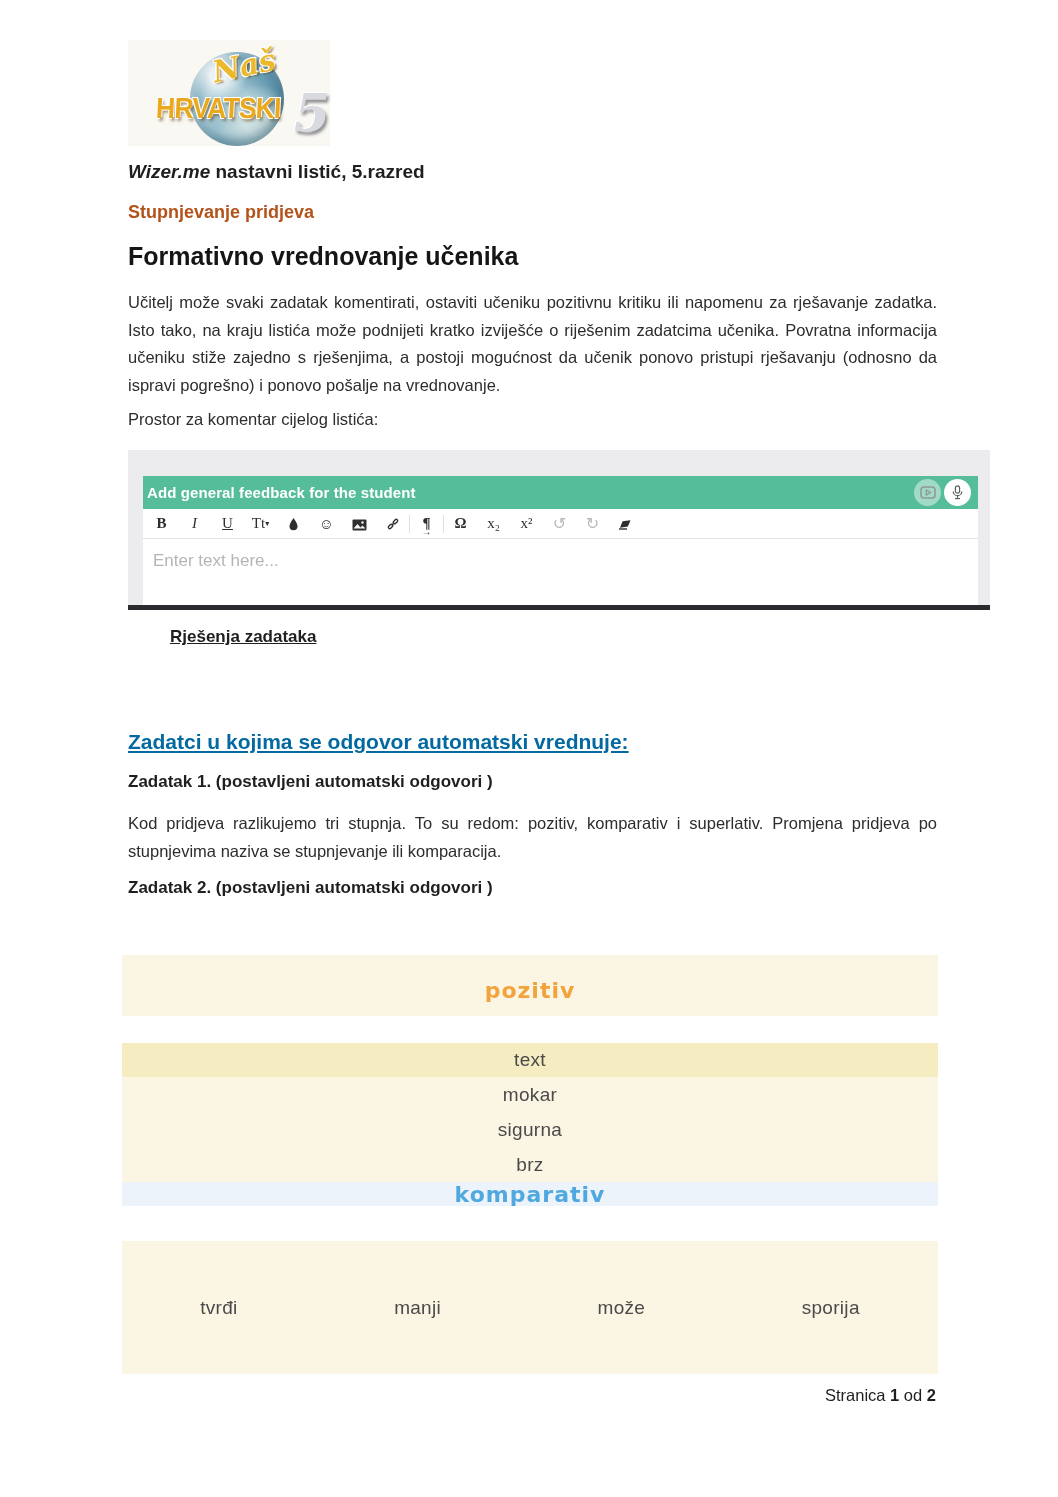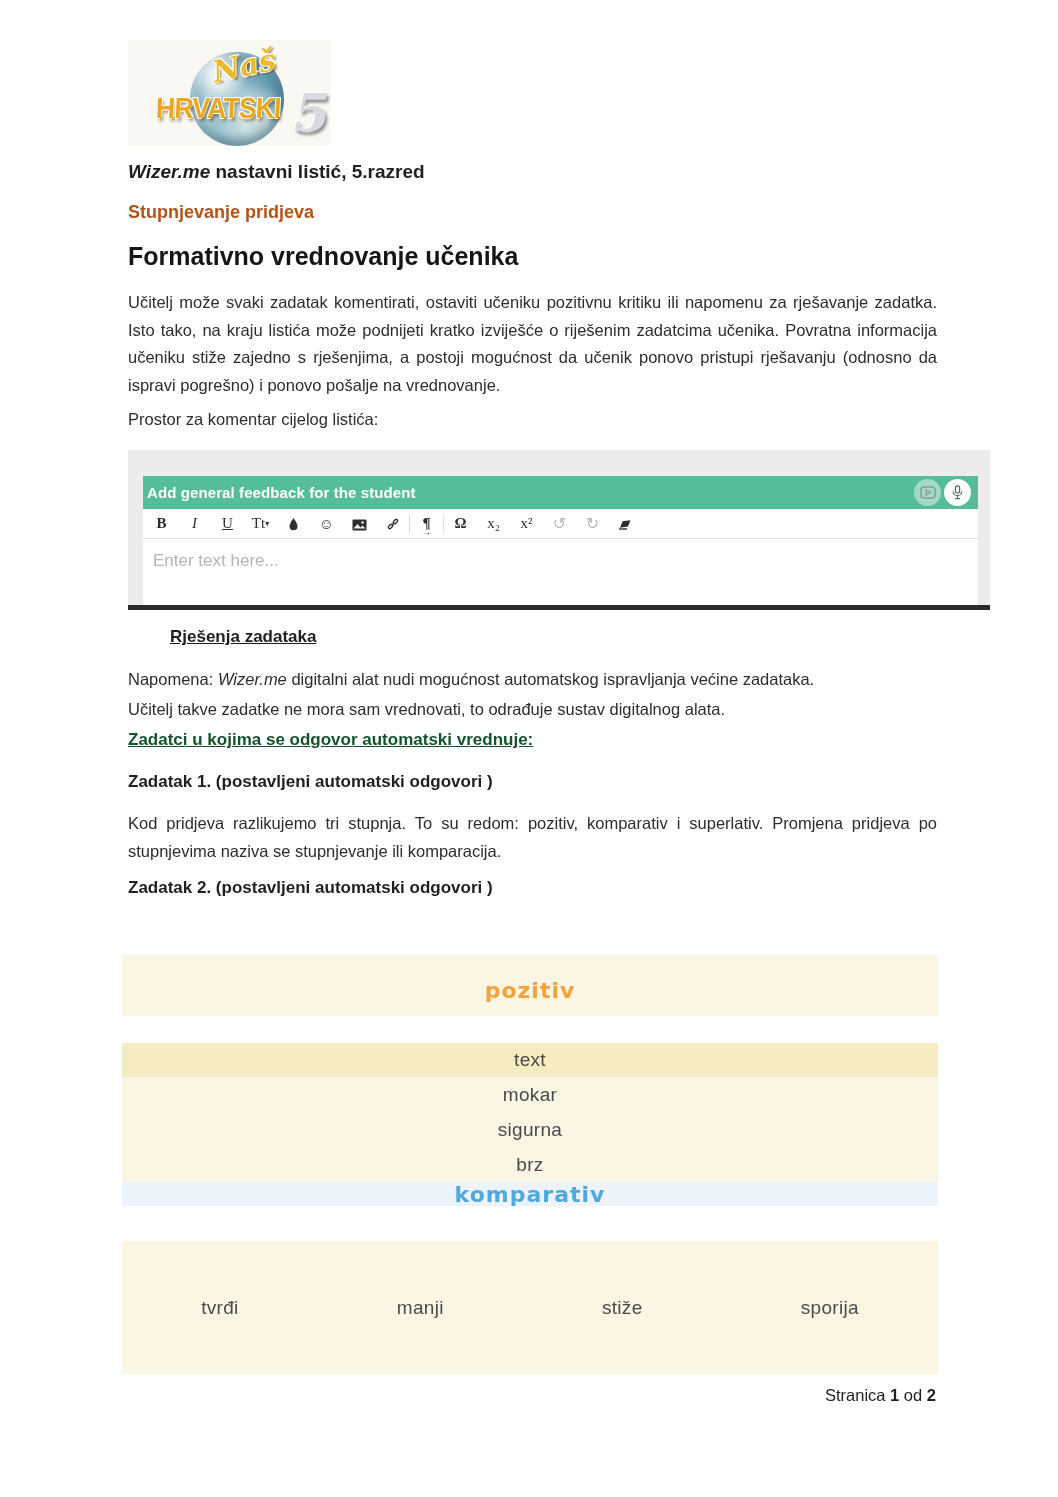--- a/index.html
+++ b/index.html
@@ -54,21 +54,21 @@
   .tb-item.para .arr { position:absolute; left:0; right:0; top:11px; font-size:10px; font-weight:normal; }
   .tb-sep { width:1px; height:18px; background:#dedede; }
   .tb-svg { display:inline-block; vertical-align:middle; }
   .widget-textarea { height:66px; background:#ffffff; position:relative; }
   .widget-placeholder { position:absolute; left:10px; top:12px; font-size:17px; color:#b5b5b5; }
 
   
   .sol-heading { position:absolute; left:128px; top:627px; font-size:17px; font-weight:bold; color:#1f1f1f; text-decoration:underline;margin-left:42px; }
   .note { position:absolute; left:128px; top:664px; width:809px; font-size:16.5px; line-height:30px; color:#2d2d2d; }
   .note .it { font-style:italic; }
-  .auto-heading { position:absolute; left:128px; top:730px; font-size:17px; font-weight:bold; color:#14532d; text-decoration:underline; }
+  .auto-heading { position:absolute; left:128px; top:730px; font-size:21px; font-weight:bold; color:#0369a1; text-decoration:underline; }
   .task-heading { position:absolute; left:128px; font-size:17px; font-weight:bold; color:#1f1f1f; }
   .task1-head { top:772px; }
   .task1-text { position:absolute; left:128px; top:810px; width:809px; font-size:16.5px; line-height:27.5px; color:#2d2d2d; text-align:justify; }
   .task2-head { top:878px; }
 
   
   .tbl-row { position:absolute; left:122px; width:816px; display:flex; align-items:center; justify-content:center; }
   .cream { background:#fbf5e3; }
   .row-text { font-size:19px; color:#4a4a4a; letter-spacing:.3px; }
   .hdr-text { font-size:22px; font-weight:bold; letter-spacing:1px; font-family:"DejaVu Sans", sans-serif; }
@@ -160,24 +160,20 @@
             </svg></span>
       </div>
       <div class="widget-textarea">
         <span class="widget-placeholder">Enter text here...</span>
       </div>
     </div>
     <div class="shot-darkbar"></div>
   </div>
 
   <div class="sol-heading">Rješenja zadataka</div>
-  <div class="note">
-    <span>Napomena: </span><span class="it">Wizer.me</span><span> digitalni alat nudi mogućnost automatskog ispravljanja većine zadataka.</span><br>
-    <span>Učitelj takve zadatke ne mora sam vrednovati, to odrađuje sustav digitalnog alata.</span>
-  </div>
   <div class="auto-heading">Zadatci u kojima se odgovor automatski vrednuje:</div>
   <div class="task-heading task1-head">Zadatak 1. (postavljeni automatski odgovori )</div>
   <div class="task1-text">Kod pridjeva razlikujemo tri stupnja. To su redom: pozitiv, komparativ i superlativ. Promjena pridjeva po stupnjevima naziva se stupnjevanje ili komparacija.</div>
   <div class="task-heading task2-head">Zadatak 2. (postavljeni automatski odgovori )</div>
 
   <div class="tbl-row cream pozitiv-block">
     <span class="hdr-text">pozitiv</span>
   </div>
   <div class="tbl-row row-mlad">
     <span class="row-text">text</span>
@@ -190,21 +186,21 @@
   </div>
   <div class="tbl-row cream row-brz">
     <span class="row-text">brz</span>
   </div>
   <div class="tbl-row komparativ-row">
     <span class="hdr-text">komparativ</span>
   </div>
   <div class="tbl-row cream comp-block">
     <span class="row-text">tvrđi</span>
     <span class="row-text">manji</span>
-    <span class="row-text">stiže</span>
+    <span class="row-text">može</span>
     <span class="row-text">sporija</span>
   </div>
 
   <div class="footer">
     <span>Stranica </span><b>1</b><span> od </span><b>2</b>
   </div>
 
 </div>
 
 </body></html>

